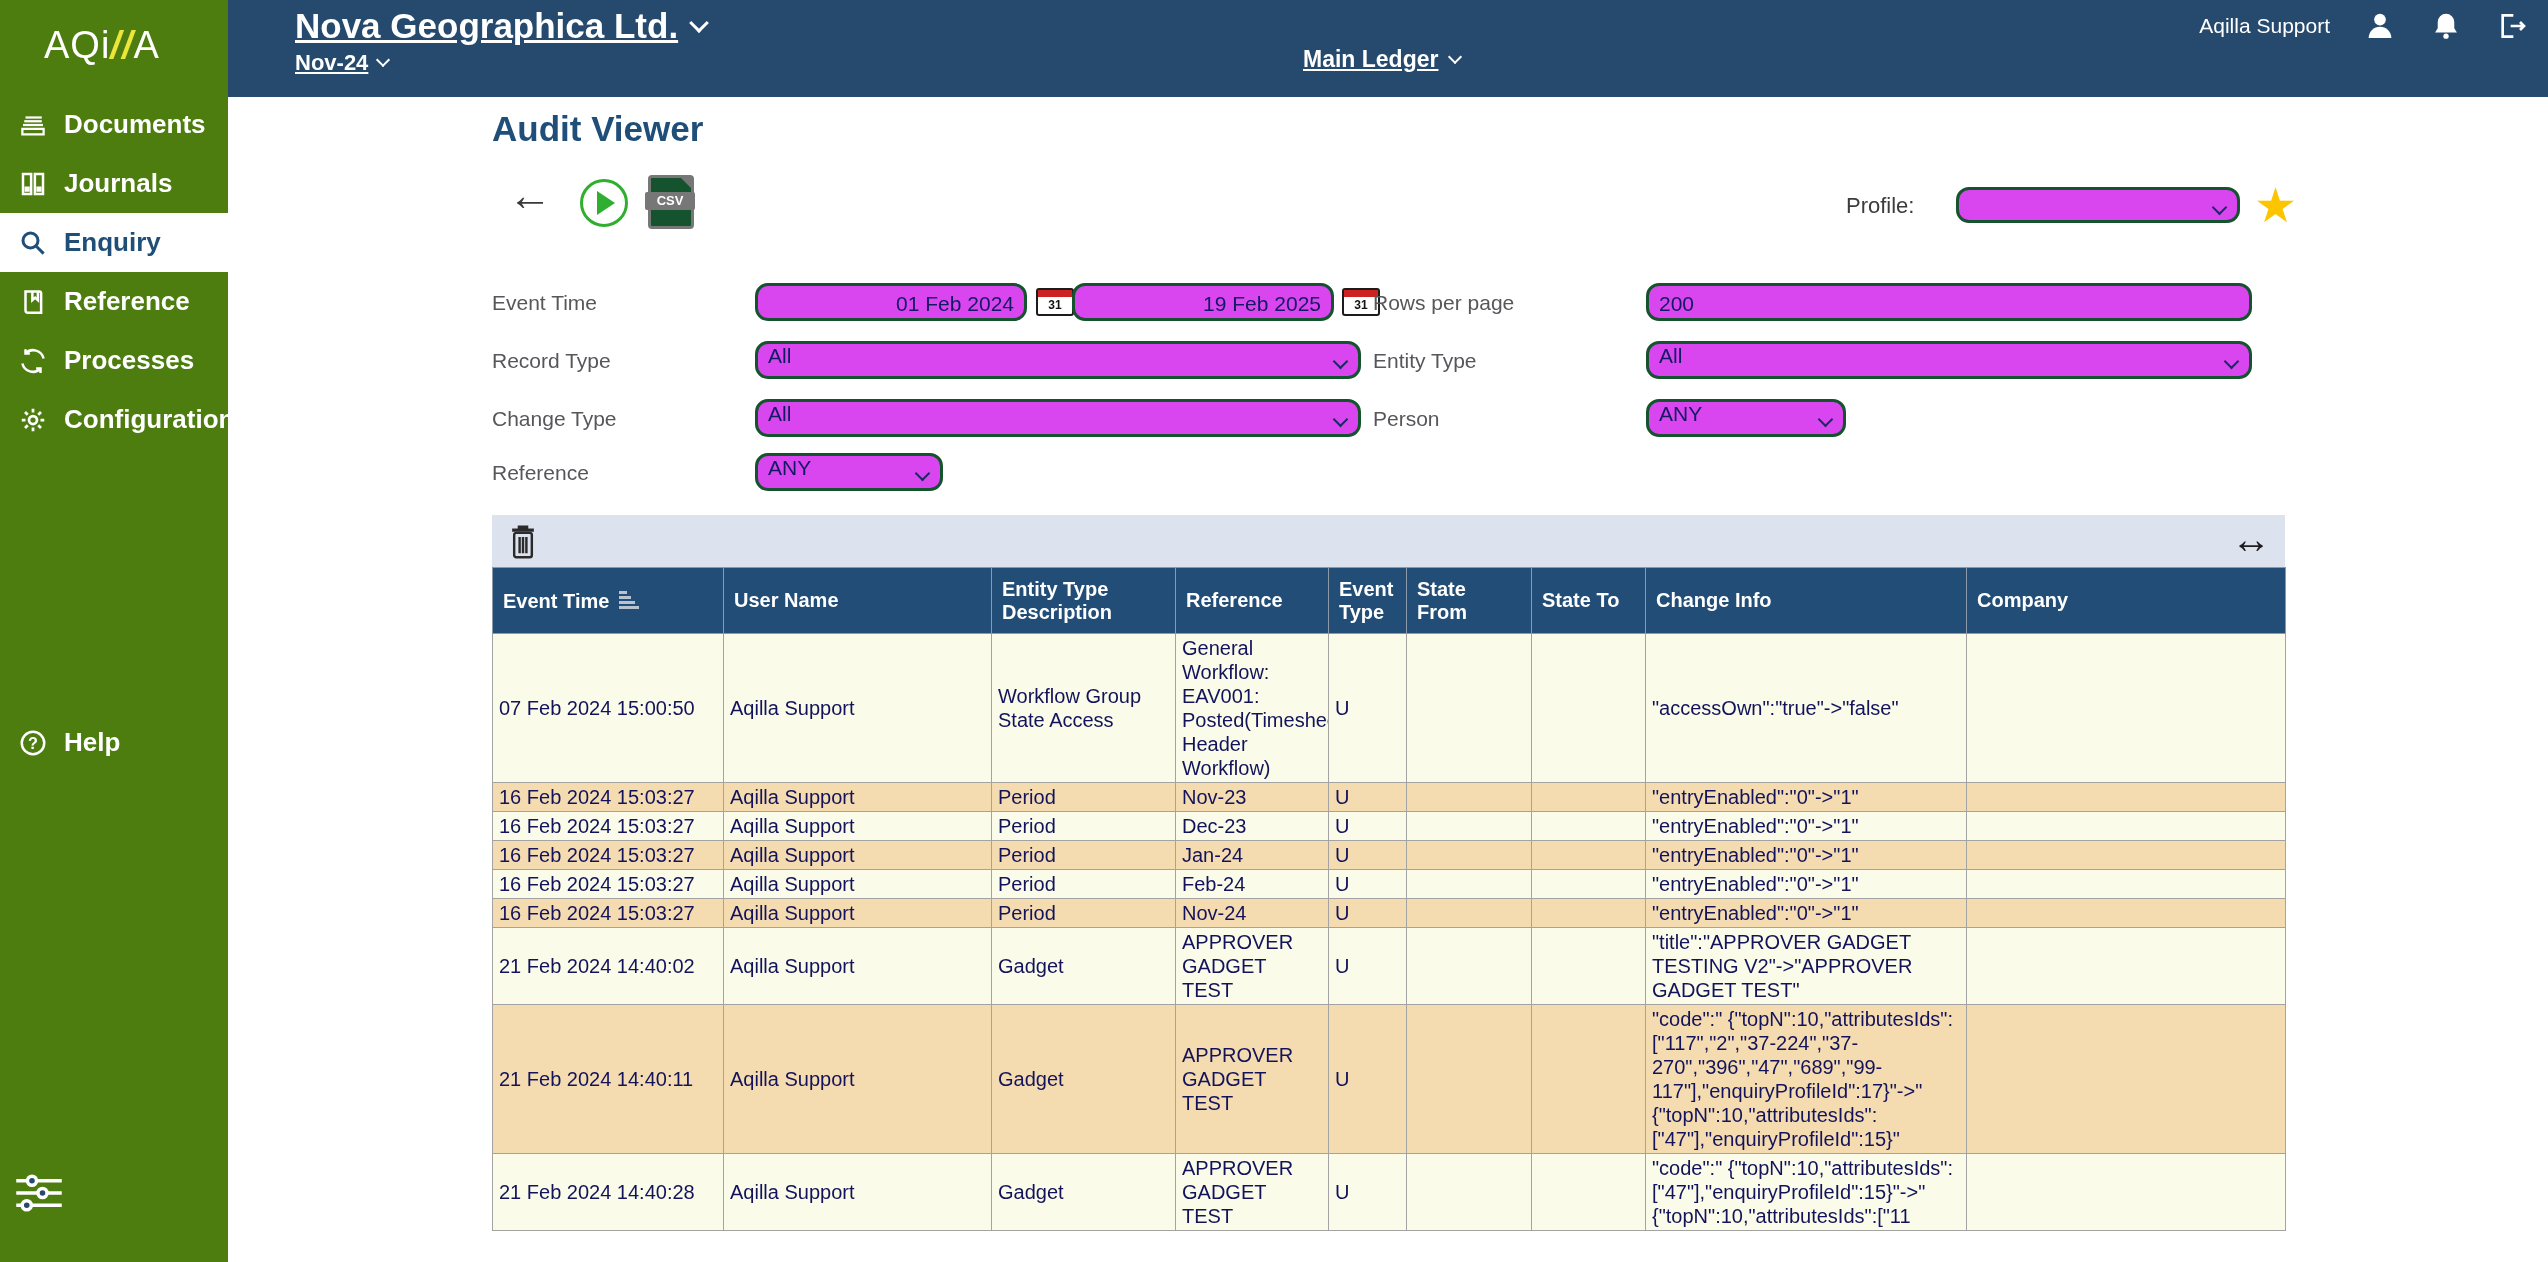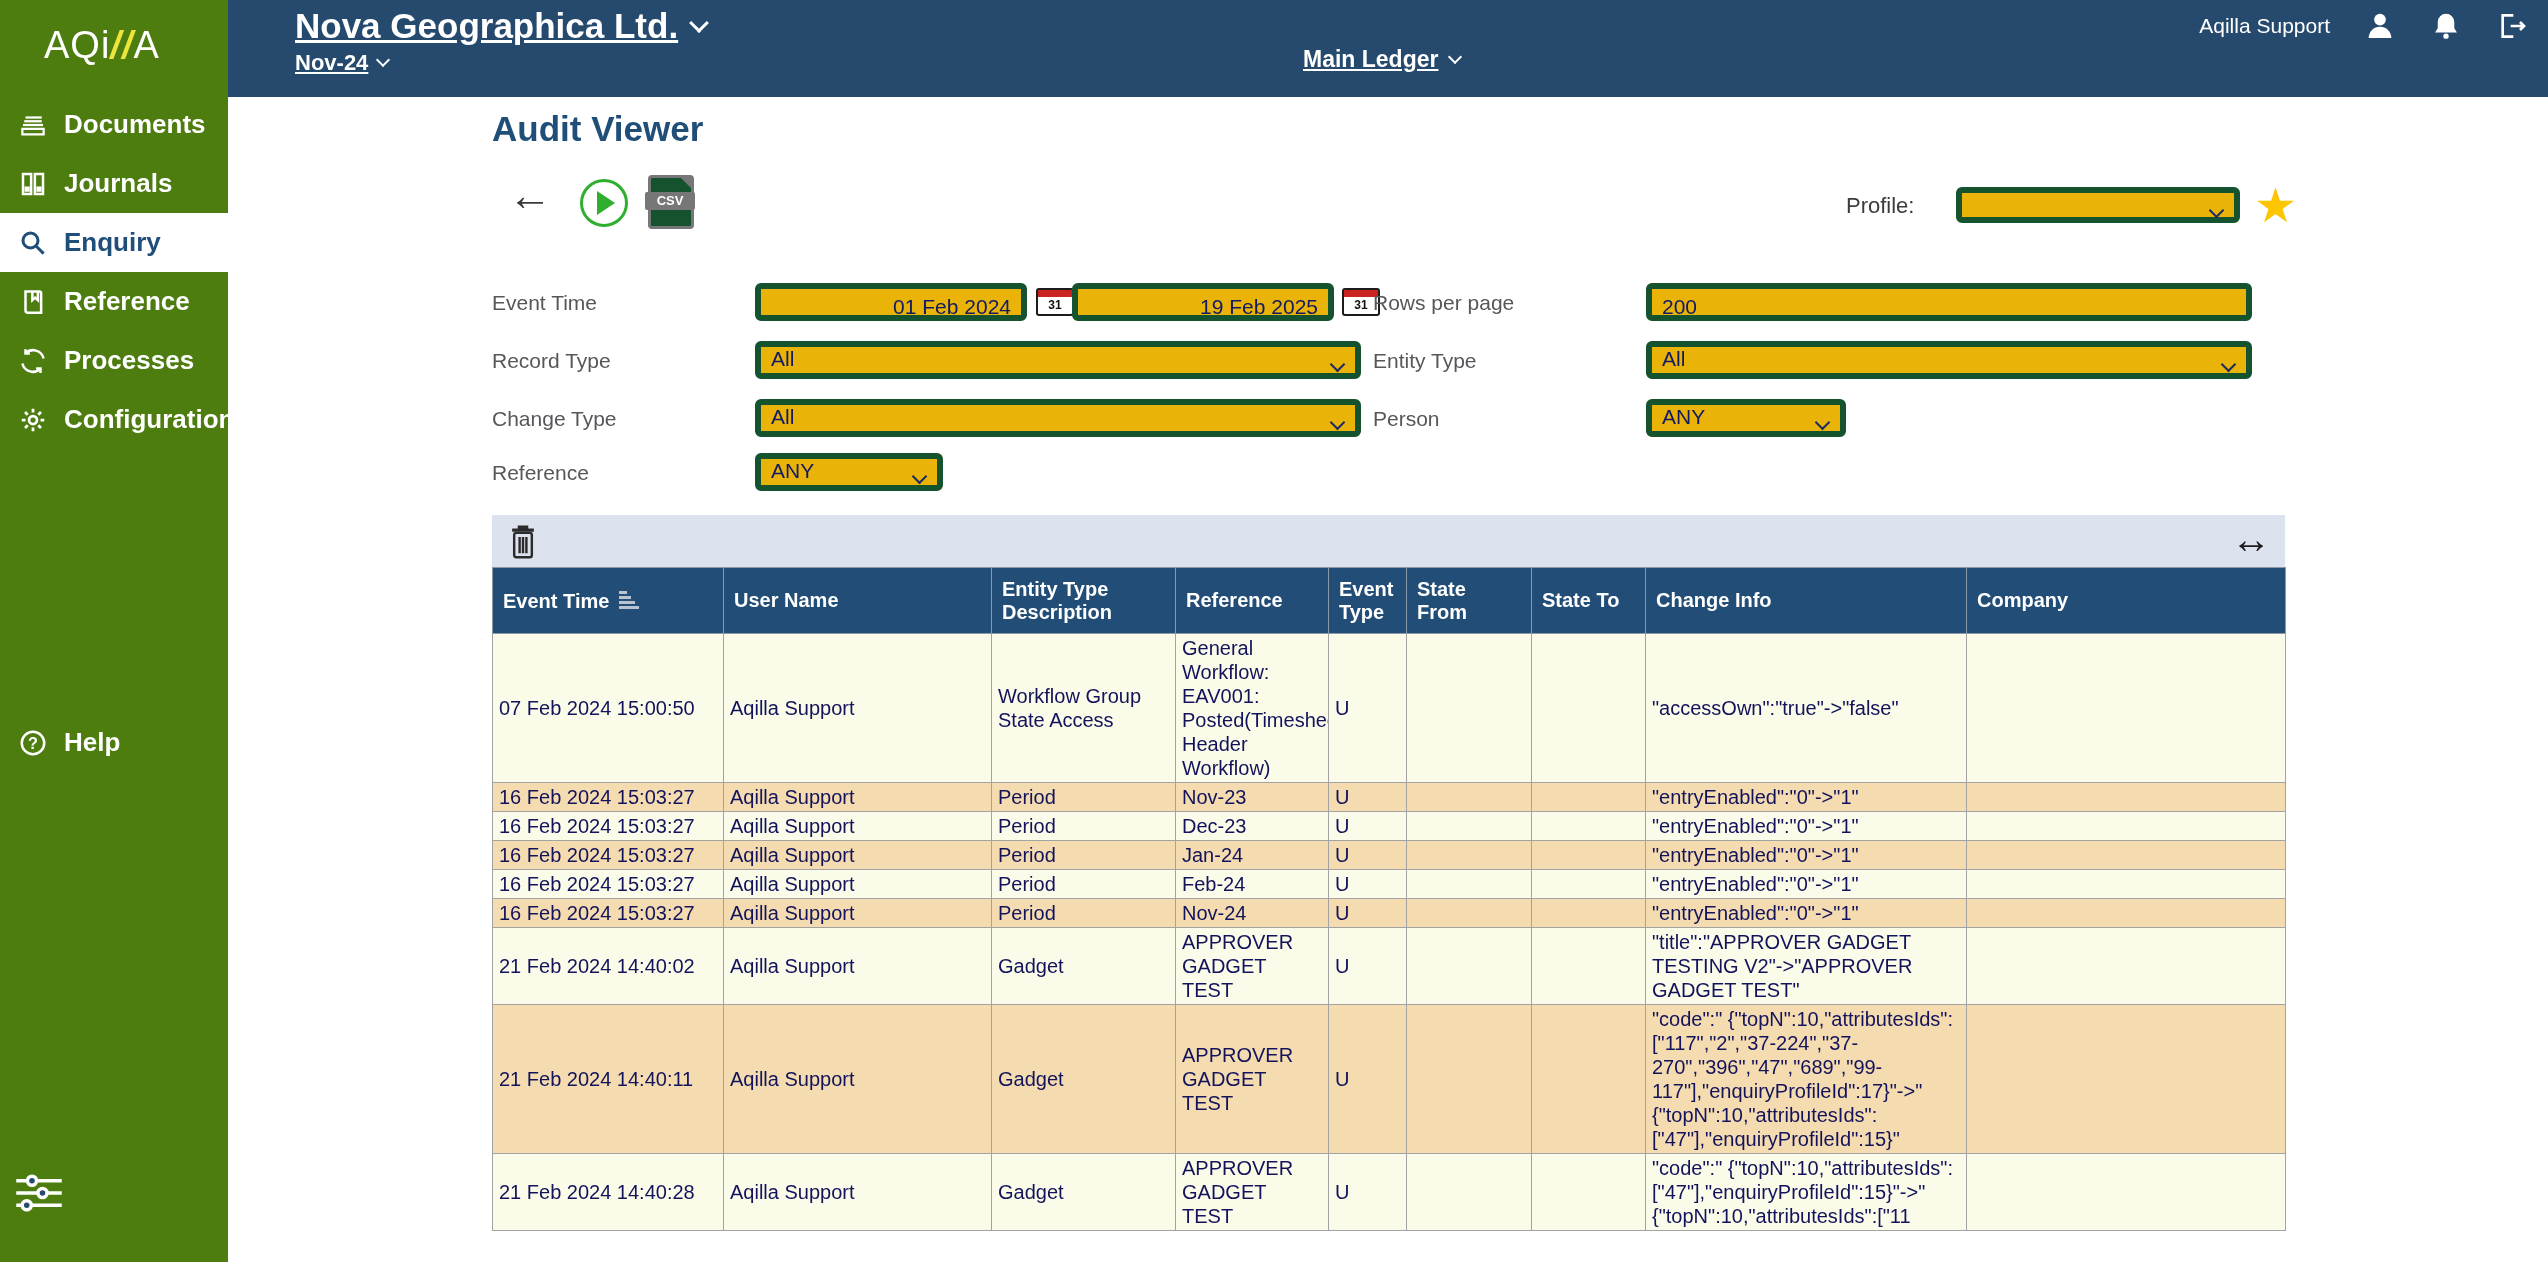--- a/index.html
+++ b/index.html
@@ -45,21 +45,21 @@
   .icon-csv .fold{position:absolute;right:-1px;top:-1px;width:0;height:0;
                   border-left:12px solid transparent;border-top:12px solid #777;}
   .icon-csv .band{position:absolute;left:-6px;top:14px;width:50px;height:18px;background:#777;
                   color:#fff;font-size:13px;font-weight:bold;text-align:center;line-height:18px;border-radius:2px;}
   .profile-row{position:absolute;left:1560px;top:88px;width:740px;height:46px;}
   .profile-label{position:absolute;left:58px;top:8px;font-size:22px;color:#3c3c3c;}
   .profile-select{position:absolute;left:168px;top:2px;width:284px;height:36px;}
   .star{position:absolute;left:466px;top:-8px;font-size:48px;color:#fdc500;cursor:pointer;}
   
   .flabel{position:absolute;font-size:21px;color:#57575b;}
-  .fld{position:absolute;background:#eab308;border:6px solid #14532d;border-radius:6px;
+  .fld{position:absolute;background:#d946ef;border:3px solid #14532d;border-radius:13px;
        font-size:21px;color:#121a63;box-sizing:border-box;}
   .sel{cursor:pointer;padding-left:10px;display:flex;align-items:flex-start;}
   .sel .schev{position:absolute;right:12px;top:12px;width:9px;height:9px;border-right:2.5px solid #1a2b63;
               border-bottom:2.5px solid #1a2b63;transform:rotate(45deg);}
   .datein{text-align:right;padding-right:10px;line-height:36px;cursor:text;}
   .numin{padding-left:10px;line-height:36px;cursor:text;}
   .calico{position:absolute;width:38px;height:28px;border:2px solid #1c1c1c;border-radius:3px;
           background:#fff;cursor:pointer;box-sizing:border-box;}
   .calico .caltop{position:absolute;left:0;top:0;width:100%;height:7px;background:#cc2222;}
   .calico .calnum{position:absolute;left:0;top:8px;width:100%;text-align:center;

